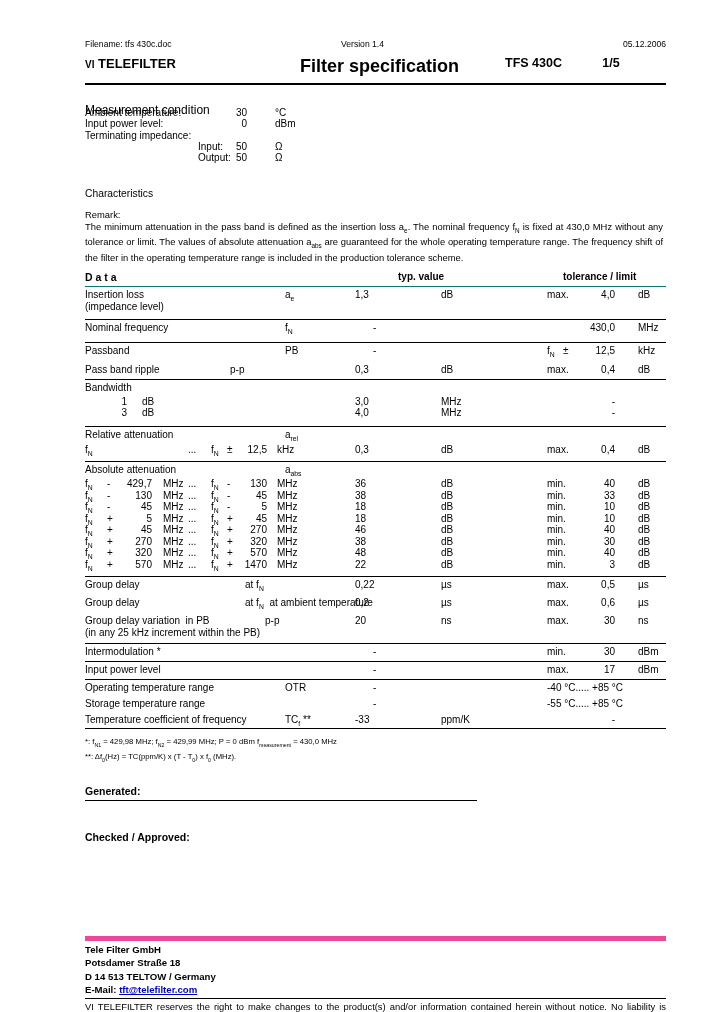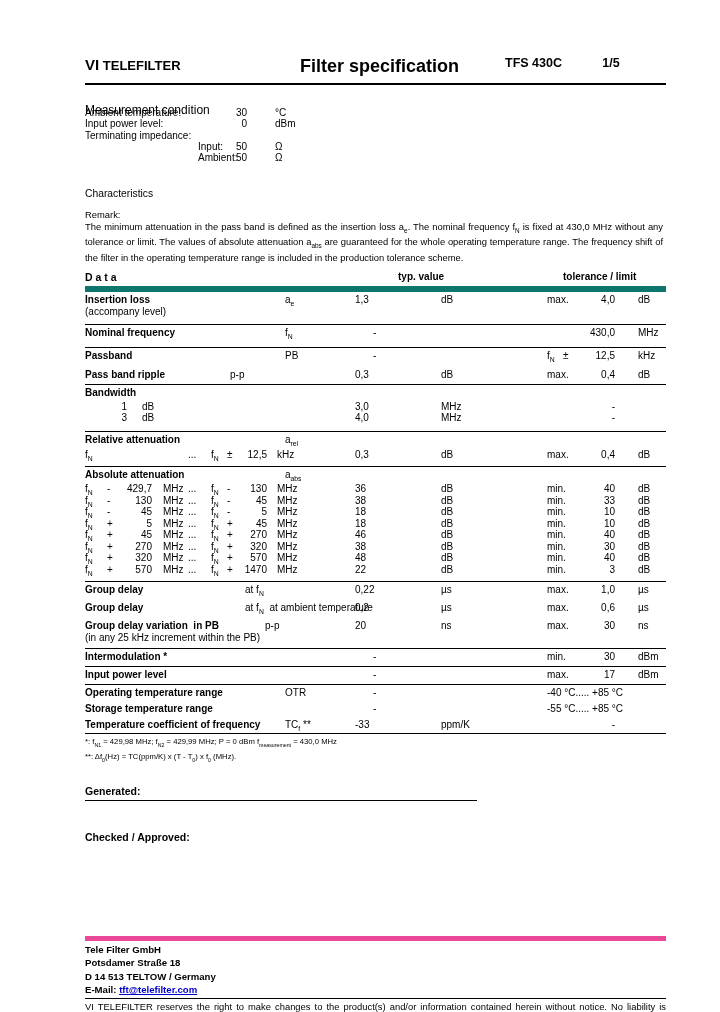--- a/index.html
+++ b/index.html
@@ -8,21 +8,21 @@
   .abs{position:absolute}
   sub{font-size:0.68em}
 
   
   #meta{left:85px;top:39px;width:581px;height:13px;font-size:8.6px}
   #meta span{position:absolute;white-space:pre}
   .m-file{left:0}.m-ver{left:256px}.m-date{right:0}
   #logo{left:85px;top:56px;width:581px;height:24px}
   #logo > span{position:absolute;white-space:pre;font-weight:bold}
   .l-co{left:0;font-size:13px}
-  .l-co .vi{font-size:15px}
+  .l-co .vi{font-size:10px}
   .l-title{left:215px;font-size:18px}
   .l-model{left:420px;font-size:12.5px}
   .l-page{left:500px;width:52px;text-align:center;font-size:12.5px}
   #hline-top{left:85px;top:83px;width:581px;height:0;border-top:2px solid #000}
 
   
   #mc-title{left:85px;top:103px;font-weight:normal;font-size:12px}
   #mc{left:85px;top:107px;width:320px}
   .mcrow{position:relative;height:11.3px}
   .mcrow span{position:absolute;top:0;white-space:pre}
@@ -33,27 +33,27 @@
   
   #ch-title{left:85px;top:188px;font-weight:normal;font-size:10.3px}
   #remark-label{left:85px;top:209px;font-size:9.4px}
   #remark{left:85px;top:221px;width:578px;font-size:9.4px;line-height:11.6px;text-align:justify}
 
   
   #dtable{left:85px;top:266px;width:581px}
   .trow{position:relative}
   .trow span{position:absolute;top:2px;white-space:pre}
   .tight span{top:0}
-  .thead{height:20px;border-bottom:6px solid #0f766e}
+  .thead{height:20px;border-bottom:1px solid #0f766e}
   .thead span{top:5px;font-weight:bold}
   .th1{left:0;font-size:10.5px}
   .th2{left:313px}
   .th3{left:478px}
   .hl{border-bottom:1px solid #000}
-  .t-lab{left:0;font-weight:bold}
+  .t-lab{left:0;font-weight:normal}
   .t-sublab{left:0;top:14px !important;font-weight:normal}
   .t-sym{left:200px}
   .t-cond{left:145px}
   .t-cond2{left:160px}
   .t-cond3{left:180px}
   .t-typv{left:270px;width:58px;text-align:left}
   .t-typd{left:288px}
   .t-typu{left:356px}
   .t-tolp{left:462px}
   .t-tolv{left:470px;width:60px;text-align:right}
@@ -78,20 +78,25 @@
         border-bottom:1px solid #000;padding-bottom:1px}
   .addr div{white-space:pre}
   .email-link{color:#0000cc;text-decoration:underline}
   .disc{font-size:9.4px;line-height:12.2px;text-align:justify;margin:2px 0 0 0}
 </style>
 </head>
 <body>
 
 <div class="page">
 
+  <div id="meta" class="abs">
+    <span class="m-file">Filename: tfs 430c.doc</span>
+    <span class="m-ver">Version 1.4</span>
+    <span class="m-date">05.12.2006</span>
+  </div>
 
   <div id="logo" class="abs">
     <span class="l-co"><span class="vi">VI</span><span> TELEFILTER</span></span>
     <span class="l-title">Filter specification</span>
     <span class="l-model">TFS 430C</span>
     <span class="l-page">1/5</span>
   </div>
   <div id="hline-top" class="abs"></div>
 
   <div id="mc-title" class="abs">Measurement condition</div>
@@ -108,41 +113,41 @@
     </div>
     <div class="mcrow">
       <span class="mc-lab">Terminating impedance:</span>
     </div>
     <div class="mcrow">
       <span class="mc-ind">Input:</span>
       <span class="mc-v">50</span>
       <span class="mc-u">Ω</span>
     </div>
     <div class="mcrow">
-      <span class="mc-ind">Ambient:</span>
+      <span class="mc-ind">Output:</span>
       <span class="mc-v">50</span>
       <span class="mc-u">Ω</span>
     </div>
   </div>
 
   <div id="ch-title" class="abs">Characteristics</div>
   <div id="remark-label" class="abs">Remark:</div>
   <div id="remark" class="abs">The minimum attenuation in the pass band is defined as the insertion loss a<sub>e</sub>. The nominal frequency f<sub>N</sub> is fixed at 430,0 MHz without any tolerance or limit. The values of absolute attenuation a<sub>abs</sub> are guaranteed for the whole operating temperature range. The frequency shift of the filter in the operating temperature range is included in the production tolerance scheme.</div>
 
   <div id="dtable" class="abs">
 
     <div class="trow thead">
       <span class="th1">D a t a</span>
       <span class="th2">typ. value</span>
       <span class="th3">tolerance / limit</span>
     </div>
 
     <div class="trow hl" style="height:32px">
       <span class="t-lab">Insertion loss</span>
-      <span class="t-sublab">(accompany level)</span>
+      <span class="t-sublab">(impedance level)</span>
       <span class="t-sym">a<sub>e</sub></span>
       <span class="t-typv">1,3</span>
       <span class="t-typu">dB</span>
       <span class="t-tolp">max.</span>
       <span class="t-tolv">4,0</span>
       <span class="t-tolu">dB</span>
     </div>
 
     <div class="trow hl" style="height:22px">
       <span class="t-lab">Nominal frequency</span>
@@ -339,21 +344,21 @@
       <span class="t-tolv">3</span>
       <span class="t-tolu">dB</span>
     </div>
 
     <div class="trow" style="height:18px">
       <span class="t-lab">Group delay</span>
       <span class="t-cond2">at f<sub>N</sub></span>
       <span class="t-typv">0,22</span>
       <span class="t-typu">µs</span>
       <span class="t-tolp">max.</span>
-      <span class="t-tolv">1,0</span>
+      <span class="t-tolv">0,5</span>
       <span class="t-tolu">µs</span>
     </div>
     <div class="trow" style="height:18px">
       <span class="t-lab">Group delay</span>
       <span class="t-cond2">at f<sub>N</sub>  at ambient temperature</span>
       <span class="t-typv">0,2</span>
       <span class="t-typu">µs</span>
       <span class="t-tolp">max.</span>
       <span class="t-tolv">0,6</span>
       <span class="t-tolu">µs</span>

